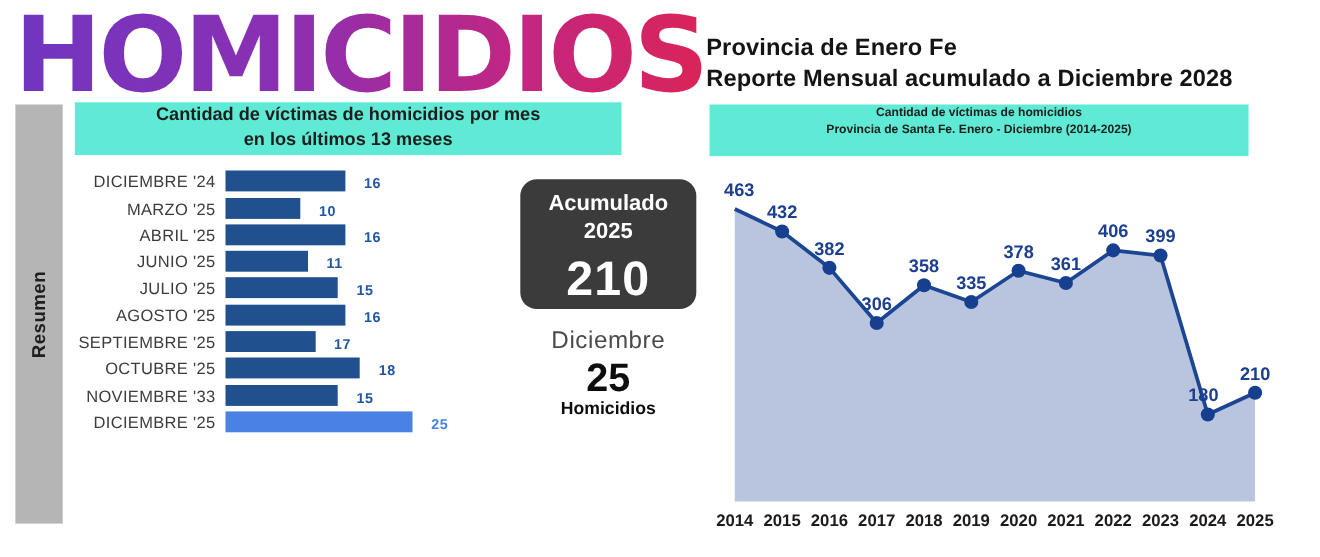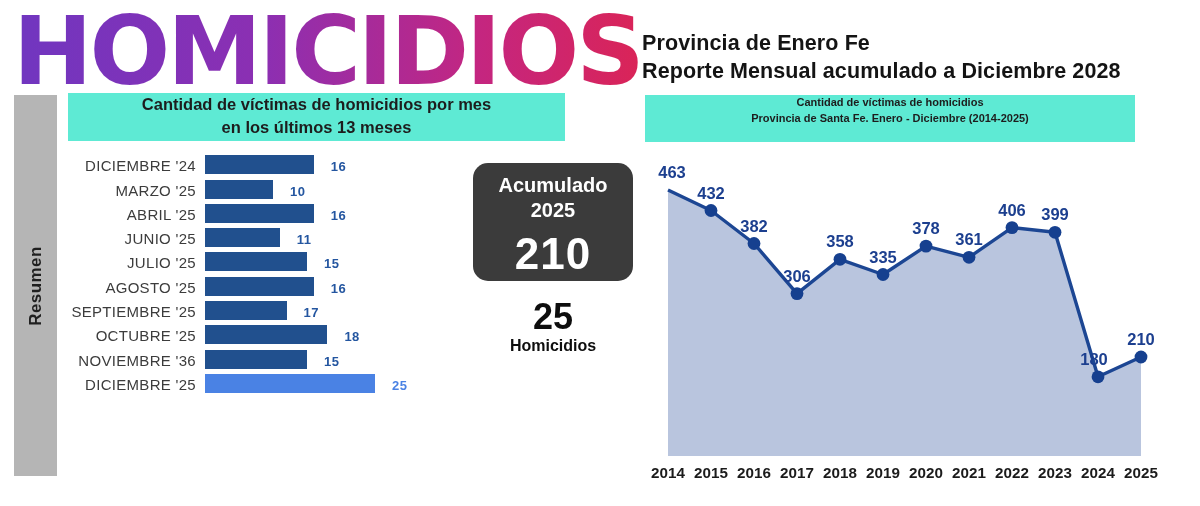--- a/index.html
+++ b/index.html
@@ -116,38 +116,39 @@
         <span class="bar-month">SEPTIEMBRE '25</span>
         <div class="bar" style="width: 81.6px; background: rgb(33, 80, 142);"></div>
         <span class="bar-value" style="color: rgb(36, 86, 160);">17</span>
       </div>
       <div class="bar-row">
         <span class="bar-month">OCTUBRE '25</span>
         <div class="bar" style="width: 122.4px; background: rgb(33, 80, 142);"></div>
         <span class="bar-value" style="color: rgb(36, 86, 160);">18</span>
       </div>
       <div class="bar-row">
-        <span class="bar-month">NOVIEMBRE '36</span>
+        <span class="bar-month">NOVIEMBRE '33</span>
         <div class="bar" style="width: 102px; background: rgb(33, 80, 142);"></div>
         <span class="bar-value" style="color: rgb(36, 86, 160);">15</span>
       </div>
       <div class="bar-row">
         <span class="bar-month">DICIEMBRE '25</span>
         <div class="bar hl" style="width: 170px; background: rgb(74, 130, 228);"></div>
         <span class="bar-value hl" style="color: rgb(74, 130, 228);">25</span>
       </div>
     </div>
 
   <div class="acc-box">
     <div class="acc-line">Acumulado</div>
     <div class="acc-line">2025</div>
     <div class="acc-value">210</div>
   </div>
 
   <div class="acc-sub">
+    <div class="acc-month">Diciembre</div>
     <div class="acc-month-value">25</div>
     <div class="acc-unit">Homicidios</div>
   </div>
 
   <div class="panel-header annual">
     <div>Cantidad de víctimas de homicidios</div>
     <div>Provincia de Santa Fe. Enero - Diciembre (2014-2025)</div>
   </div>
 
   <svg class="annual-svg" id="annual-svg" width="522" height="335" viewBox="0 0 522 335">

